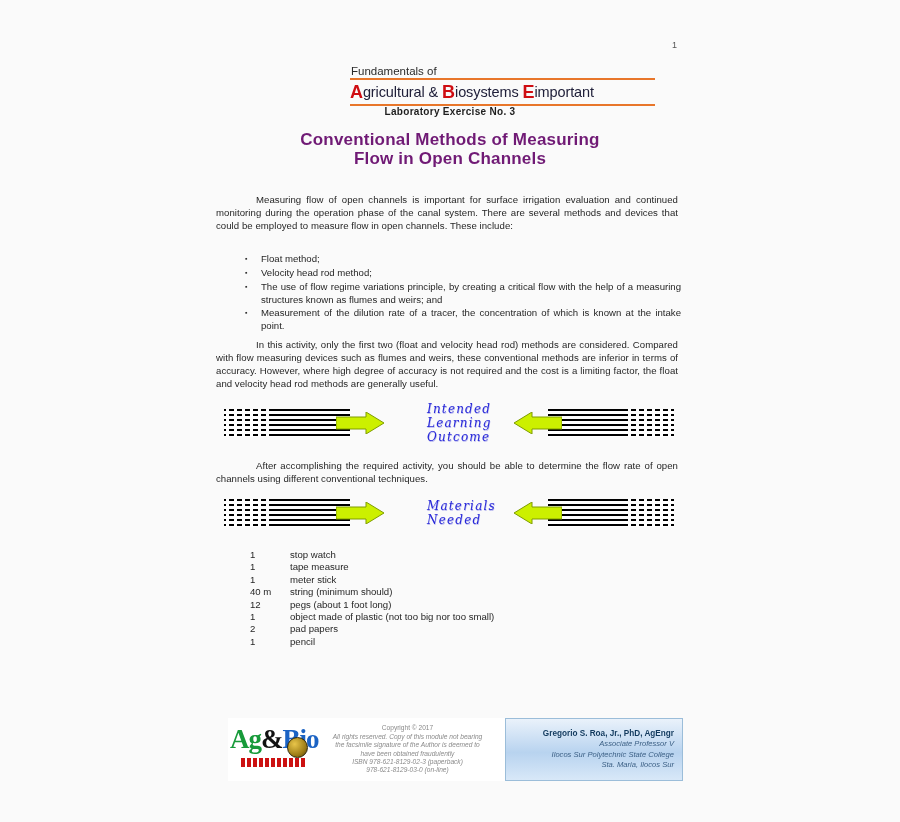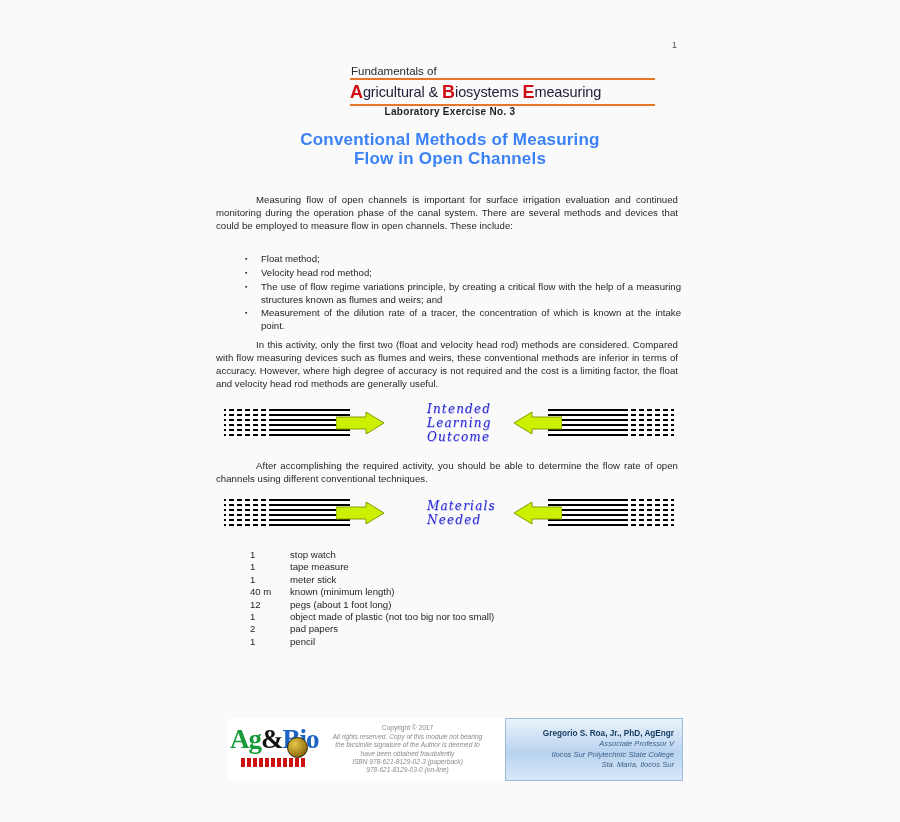--- a/index.html
+++ b/index.html
@@ -108,21 +108,21 @@
     color: #1e1e1e;
     letter-spacing: 0.3px;
   }
   .main-title {
     position: absolute;
     left: 0; top: 130px;
     width: 900px;
     text-align: center;
     font-size: 17px;
     font-weight: bold;
-    color: #3b82f6;
+    color: #701a75;
     line-height: 19px;
     letter-spacing: 0.2px;
   }
 
   
   .para {
     position: absolute;
     left: 216px;
     width: 462px;
     font-size: 9.6px;
@@ -324,21 +324,21 @@
 </head>
 <body>
 
 <div class="page">
 
   <div class="header">
     <div class="hdr-right">
       <div class="fundamentals">Fundamentals of</div>
       <div class="hrule"></div>
       <div class="abe-line">
-        <span class="cap">A</span><span>gricultural &amp;</span>&nbsp;<span class="cap">B</span><span>iosystems</span>&nbsp;<span class="cap">E</span><span>measuring</span>
+        <span class="cap">A</span><span>gricultural &amp;</span>&nbsp;<span class="cap">B</span><span>iosystems</span>&nbsp;<span class="cap">E</span><span>important</span>
       </div>
       <div class="hrule"></div>
     </div>
   </div>
   <div class="page-num">1</div>
 
   <div class="lab-ex">Laboratory Exercise No. 3</div>
   <div class="main-title">
     <div>Conventional Methods of Measuring</div>
     <div>Flow in Open Channels</div>
@@ -419,21 +419,21 @@
     <div class="mat-row">
       <div class="mat-qty">1</div>
       <div class="mat-name">tape measure</div>
     </div>
     <div class="mat-row">
       <div class="mat-qty">1</div>
       <div class="mat-name">meter stick</div>
     </div>
     <div class="mat-row">
       <div class="mat-qty">40 m</div>
-      <div class="mat-name">known (minimum length)</div>
+      <div class="mat-name">string (minimum should)</div>
     </div>
     <div class="mat-row">
       <div class="mat-qty">12</div>
       <div class="mat-name">pegs (about 1 foot long)</div>
     </div>
     <div class="mat-row">
       <div class="mat-qty">1</div>
       <div class="mat-name">object made of plastic (not too big nor too small)</div>
     </div>
     <div class="mat-row">

